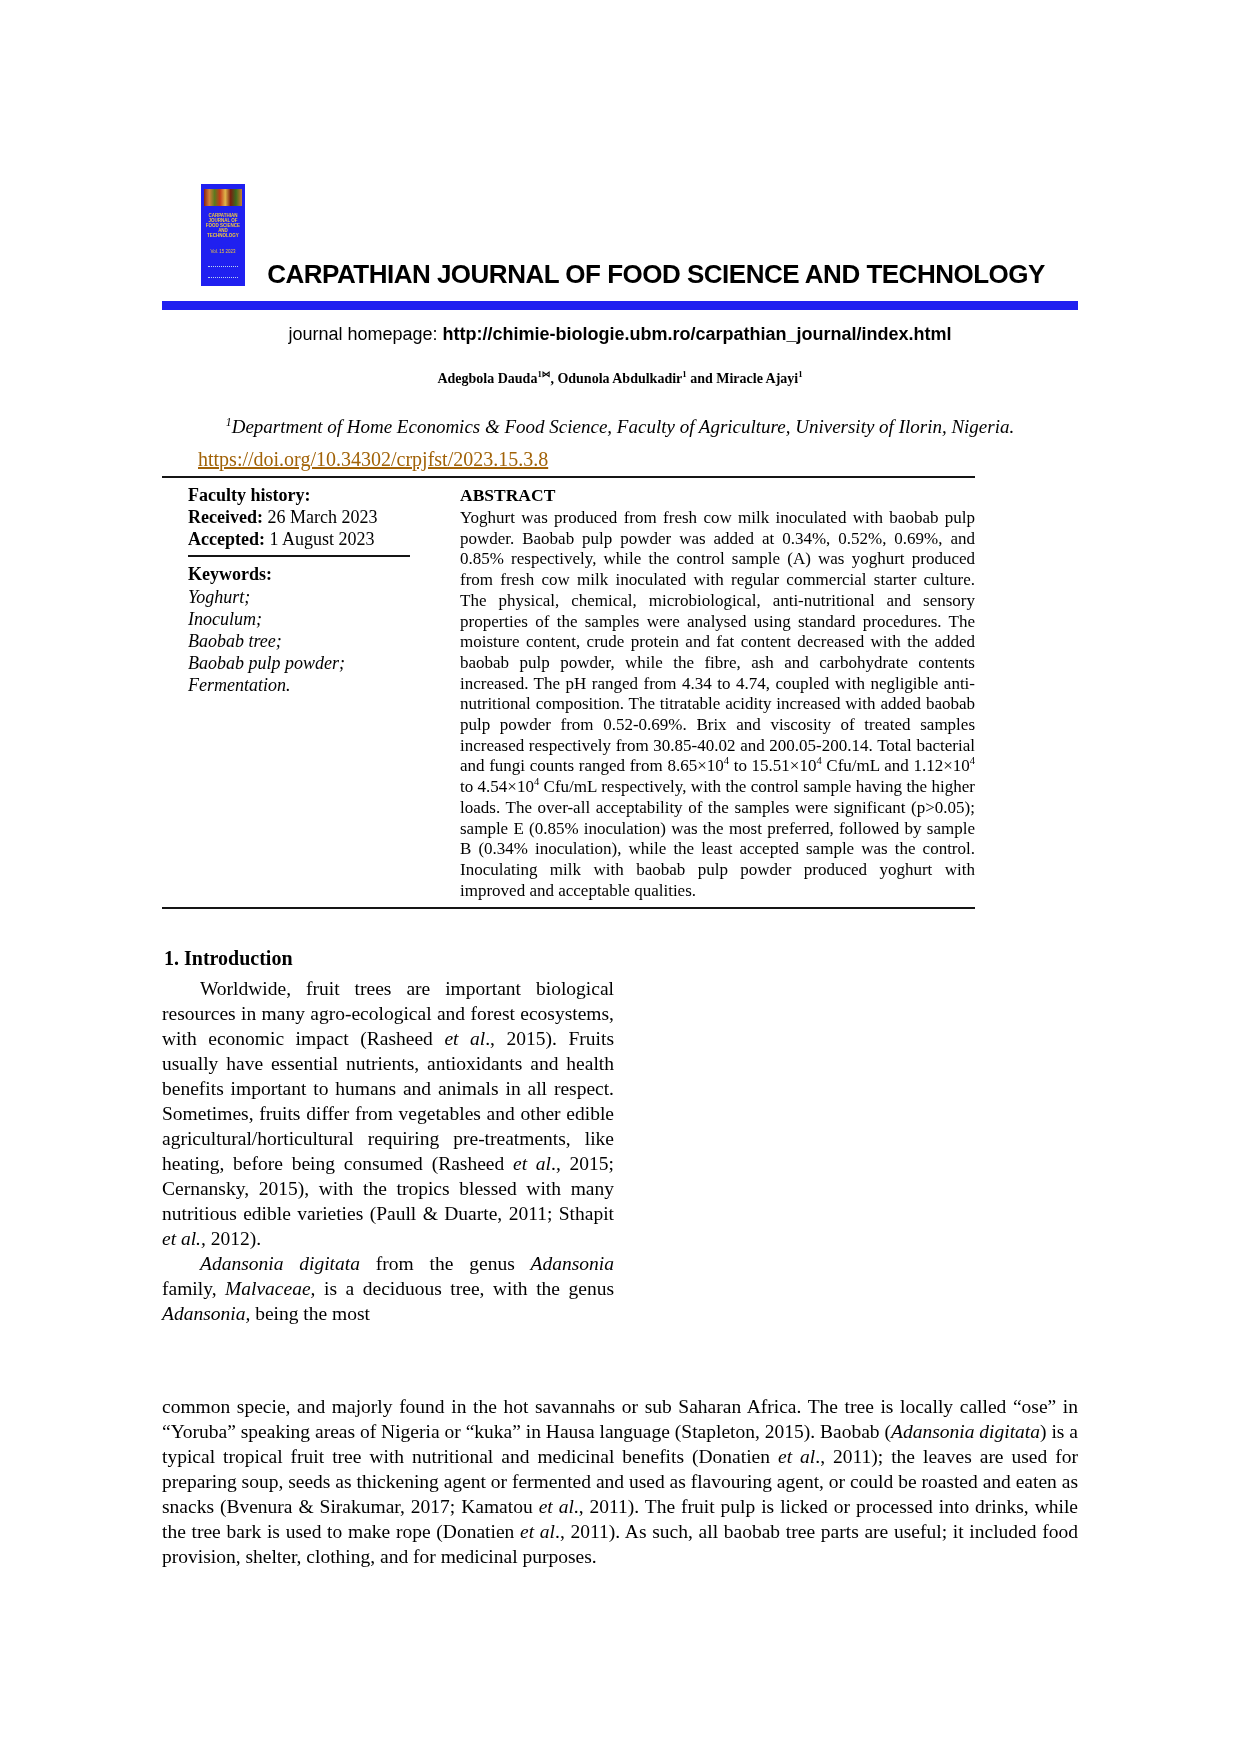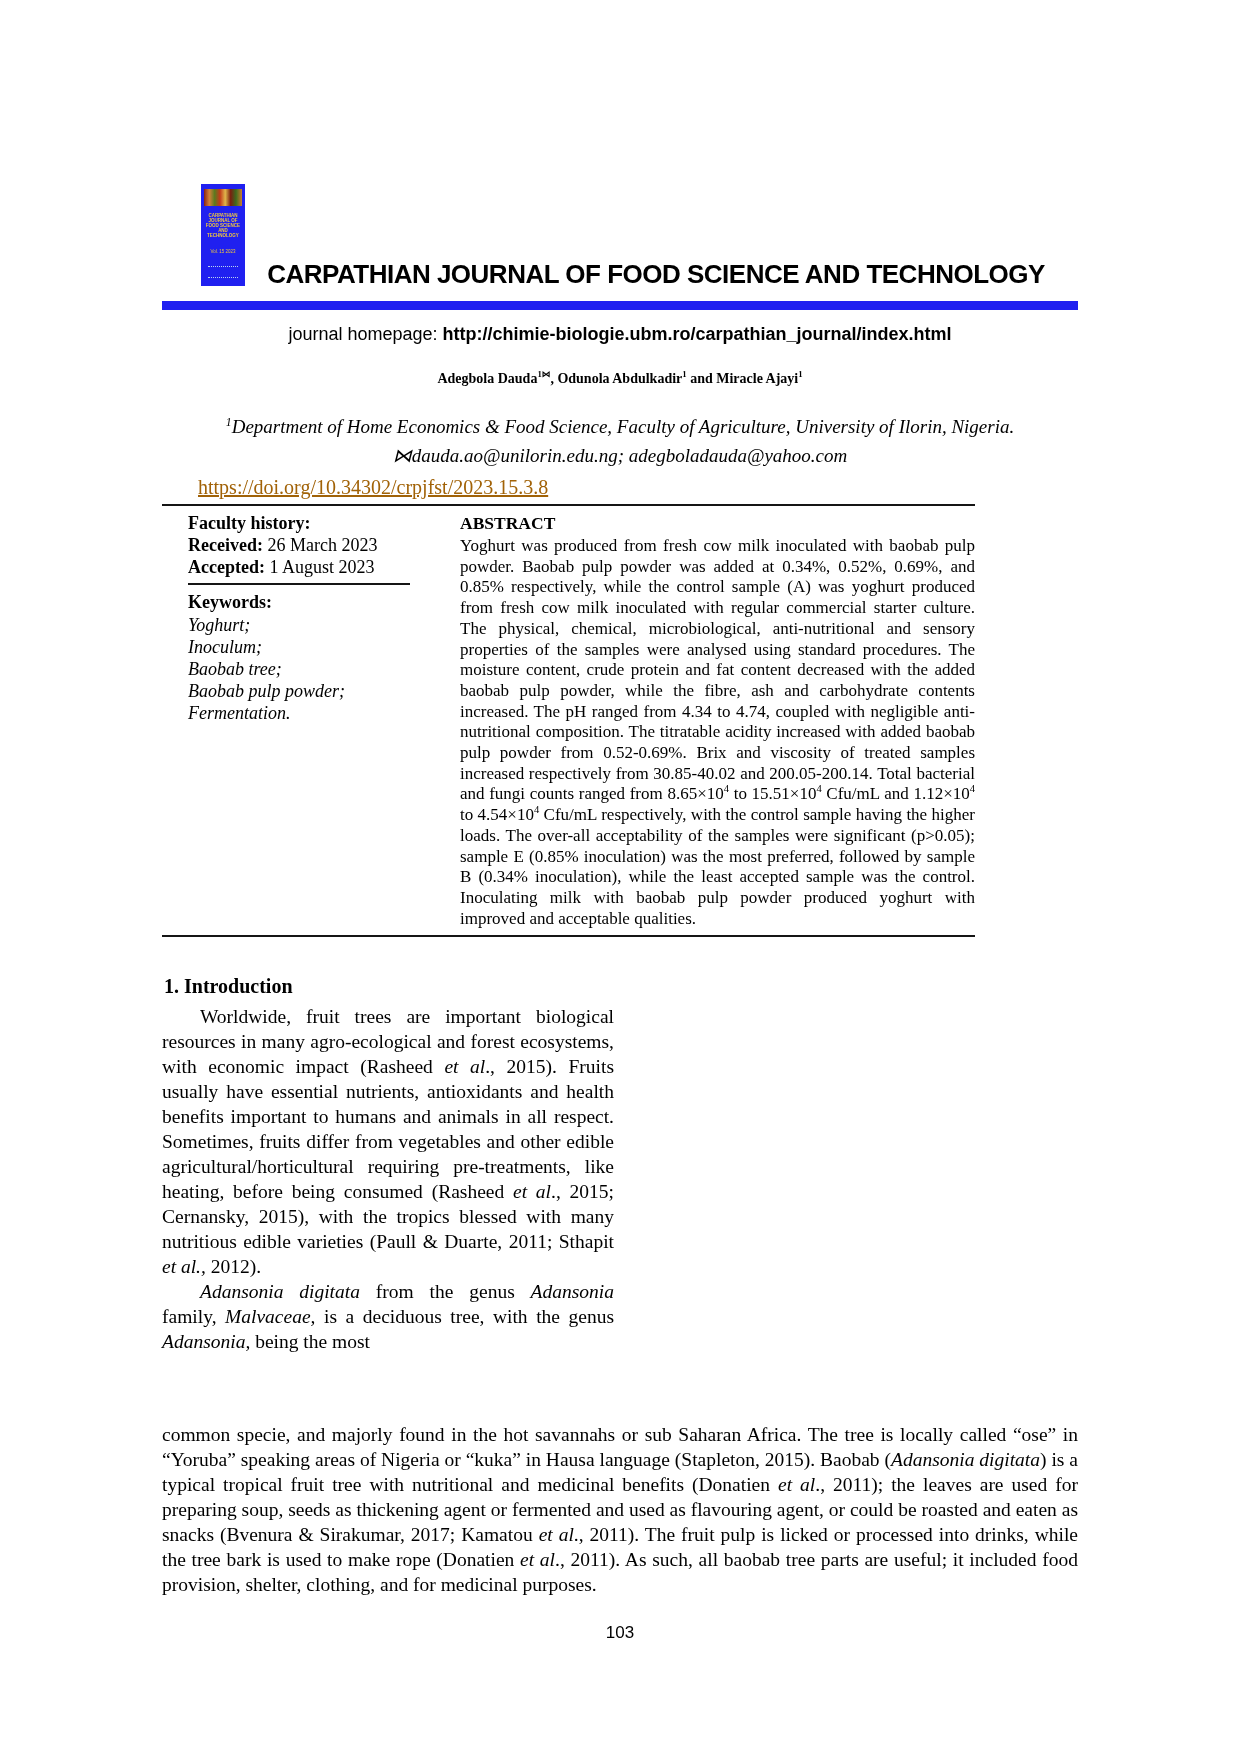--- a/index.html
+++ b/index.html
@@ -73,21 +73,20 @@
 
   <div class="blue-bar"></div>
 
   <p class="homepage"><span>journal homepage: </span><b>http://chimie-biologie.ubm.ro/carpathian_journal/index.html</b></p>
 
 
   <p class="authors">Adegbola Dauda<span class="seg-sup">1⋈</span>, Odunola Abdulkadir<span class="seg-sup">1</span> and Miracle Ajayi<span class="seg-sup">1</span></p>
 
   <p class="affiliation"><span class="seg-sup">1</span>Department of Home Economics &amp; Food Science, Faculty of Agriculture, University of Ilorin, Nigeria.</p>
 
-  <p class="emails">⋈dauda.ao@unilorin.edu.ng; adegboladauda@yahoo.com</p>
 
   <p class="doi-line"><a href="#">https://doi.org/10.34302/crpjfst/2023.15.3.8</a></p>
 
   <hr class="rule">
 
   <div class="meta-abstract">
     <div class="meta-col">
       <div class="line"><b>Faculty history:</b></div>
       <div class="line"><b>Received:</b><span> 26 March  2023</span></div>
       <div class="line"><b>Accepted:</b><span> 1 August 2023</span></div>
@@ -112,15 +111,14 @@
   <div class="columns">
     <div class="col1">
       <p>Worldwide, fruit trees are important biological resources in many agro-ecological and forest ecosystems, with economic impact (Rasheed <span class="seg-i">et al</span>., 2015). Fruits usually have essential nutrients, antioxidants and health benefits important to humans and animals in all respect. Sometimes, fruits differ from vegetables and other edible agricultural/horticultural requiring pre-treatments, like heating, before being consumed (Rasheed <span class="seg-i">et al</span>., 2015; Cernansky, 2015), with the tropics blessed with many nutritious edible varieties (Paull &amp; Duarte, 2011; Sthapit <span class="seg-i">et al.,</span> 2012).</p>
       <p><span class="seg-i">Adansonia digitata</span> from the genus <span class="seg-i">Adansonia</span> family, <span class="seg-i">Malvaceae,</span> is a deciduous tree, with the genus <span class="seg-i">Adansonia,</span> being the most</p>
     </div>
     <div class="col2">
       <p class="no-indent">common specie, and majorly found in the hot savannahs or sub Saharan Africa. The tree is locally called “ose” in “Yoruba” speaking areas of Nigeria or “kuka” in Hausa language (Stapleton, 2015). Baobab (<span class="seg-i">Adansonia digitata</span>) is a typical tropical fruit tree with nutritional and medicinal benefits (Donatien <span class="seg-i">et al</span>., 2011); the leaves are used for preparing soup, seeds as thickening agent or fermented and used as flavouring agent, or could be roasted and eaten as snacks (Bvenura &amp; Sirakumar, 2017; Kamatou <span class="seg-i">et al</span>., 2011). The fruit pulp is licked or processed into drinks, while the tree bark is used to make rope (Donatien <span class="seg-i">et al</span>., 2011). As such, all baobab tree parts are useful; it included food provision, shelter, clothing, and for medicinal purposes.</p>
     </div>
   </div>
 
-  <div class="page-number">103</div>
 
 </div>
 
 </body></html>

